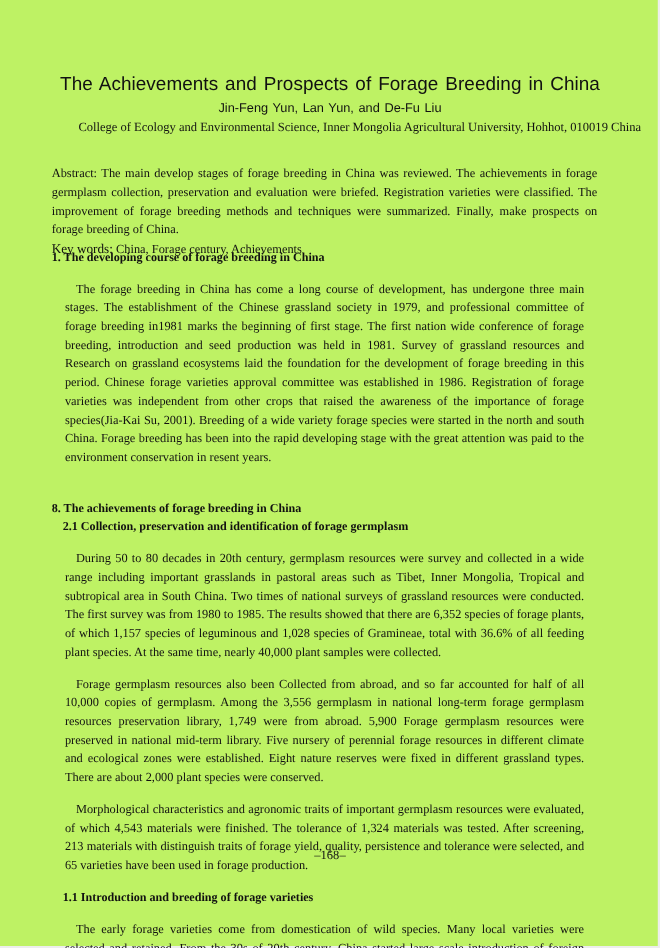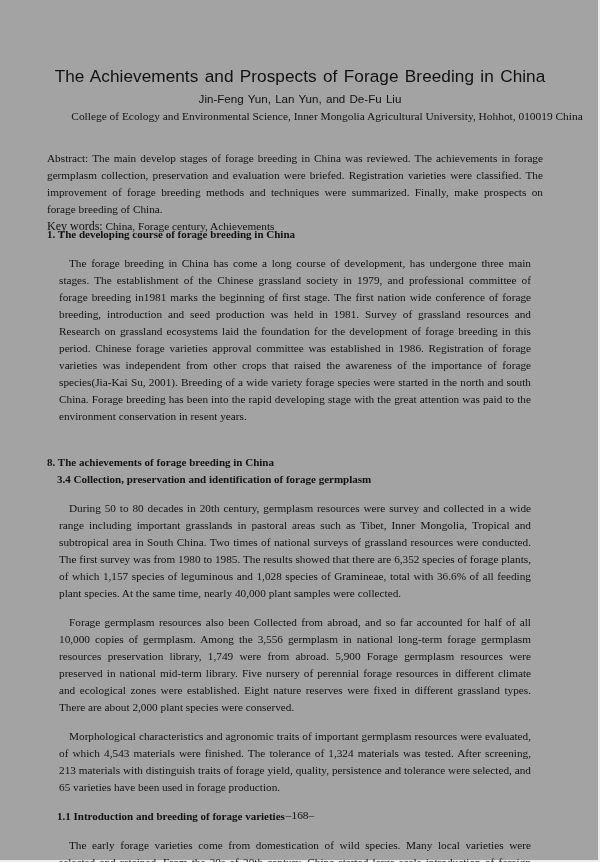--- a/index.html
+++ b/index.html
@@ -1,19 +1,19 @@
 <!DOCTYPE html>
 <html><head>
   <meta charset="utf-8">
   <style>
     html, body { margin: 0; padding: 0; background: #ffffff; }
     body { width: 600px; height: 862px; overflow: hidden; position: relative; }
     .page {
       position: absolute; left: 0; top: 0; width: 598px; height: 860px;
-      background: #a3a3a3;
+      background: #bef264;
       border-right: 2px solid #ededed; border-bottom: 2px solid #ededed;
     }
     .title {
       position: absolute; left: 0; width: 600px; top: 66px;
       text-align: center;
       font-family: "Liberation Sans", sans-serif;
       font-size: 17.2px; color: #111; letter-spacing: 0.05px; word-spacing: 1.5px;
     }
     .authors {
       position: absolute; left: 0; width: 600px; top: 92px;
@@ -37,21 +37,21 @@
     .lbl { font-weight: normal; }
     .kw-lbl { font-family: Liberation Serif, serif; font-size: 12px; }
     .section { top: 226px; }
     .h1 { font-weight: bold; margin: 0; font-size: 11px; }
     .h2 { font-weight: bold; margin: 0; padding-left: 10px; font-size: 11px; }
     .para {
       margin: 12px; text-indent: 10px; text-align: justify;
     }
     .gap { height: 17px; }
     .pageno {
-      position: absolute; left: 0; width: 600px; top: 809px;
+      position: absolute; left: 0; width: 600px; top: 772px;
       text-align: center;
       font-family: "Liberation Serif", serif;
       font-size: 11.4px; color: #111;
     }
   </style>
 </head>
 <body>
 
 <div class="page">
   <div class="title">The Achievements and Prospects of Forage Breeding in China</div>
@@ -61,21 +61,21 @@
   <div class="body abstract">
     <p><span class="lbl">Abstract:</span><span> The main develop stages of forage breeding in China was reviewed. The achievements in forage germplasm collection, preservation and evaluation were briefed. Registration varieties were classified. The improvement of forage breeding methods and techniques were summarized. Finally, make prospects on forage breeding of China.</span></p>
     <p><span class="kw-lbl">Key words:</span><span> China, Forage century, Achievements</span></p>
   </div>
 
   <div class="body section">
     <p class="h1">1.  The developing course of forage breeding in China</p>
     <p class="para">The forage breeding in China has come a long course of development, has undergone three main stages. The establishment of the Chinese grassland society in 1979, and professional committee of forage breeding in1981 marks the beginning of first stage. The first nation wide conference of forage breeding, introduction and seed production was held in 1981. Survey of grassland resources and Research on grassland ecosystems laid the foundation for the development of forage breeding in this period. Chinese forage varieties approval committee was established in 1986. Registration of forage varieties was independent from other crops that raised the awareness of the importance of forage species(Jia-Kai Su, 2001). Breeding of a wide variety forage species were started in the north and south China. Forage breeding has been into the rapid developing stage with the great attention was paid to the environment conservation in resent years.</p>
     <div class="gap"></div>
     <p class="h1">8.  The achievements of forage breeding in China</p>
-    <p class="h2">3.4 Collection, preservation and identification of forage germplasm</p>
+    <p class="h2">2.1 Collection, preservation and identification of forage germplasm</p>
     <p class="para">During 50 to 80 decades in 20th century, germplasm resources were survey and collected in a wide range including important grasslands in pastoral areas such as Tibet, Inner Mongolia, Tropical and subtropical area in South China. Two times of national surveys of grassland resources were conducted. The first survey was from 1980 to 1985. The results showed that there are 6,352 species of forage plants, of which 1,157 species of leguminous and 1,028 species of Gramineae, total with 36.6% of all feeding plant species. At the same time, nearly 40,000 plant samples were collected.</p>
     <p class="para">Forage germplasm resources also been Collected from abroad, and so far accounted for half of all 10,000 copies of germplasm. Among the 3,556 germplasm in national long-term forage germplasm resources preservation library, 1,749 were from abroad. 5,900 Forage germplasm resources were preserved in national mid-term library. Five nursery of perennial forage resources in different climate and ecological zones were established. Eight nature reserves were fixed in different grassland types. There are about 2,000 plant species were conserved.</p>
     <p class="para">Morphological characteristics and agronomic traits of important germplasm resources were evaluated, of which 4,543 materials were finished. The tolerance of 1,324 materials was tested. After screening, 213 materials with distinguish traits of forage yield, quality, persistence and tolerance were selected, and 65 varieties have been used in forage production.</p>
     <p class="h2">1.1 Introduction and breeding of forage varieties</p>
     <p class="para">The early forage varieties come from domestication of wild species. Many local varieties were selected and retained. From the 30s of 20th century, China started large scale introduction of foreign pasture species such as alfalfa, clover, perennial ryegrass, melilotoides, phleum pretense and lotus corniculatus. Some turf grass species were introduced to China in recent years, such as poa, ryegrass, tall fescue and zoysia. A number of new varieties were bred by selection, hybridization, radiation, chemical mutagenesis, tissues culture, transgenic and space breeding. Till 2007, 358 forage varieties were released, in which 193 were Gramineae, 133 were Leguminosae. Of all released varieties, 132 were breeding varieties, 118 were introduced varieties, 65 were domesticated varieties and 43 were local varieties.</p>
   </div>
 
   <div class="pageno">–168–</div>
 </div>
 

